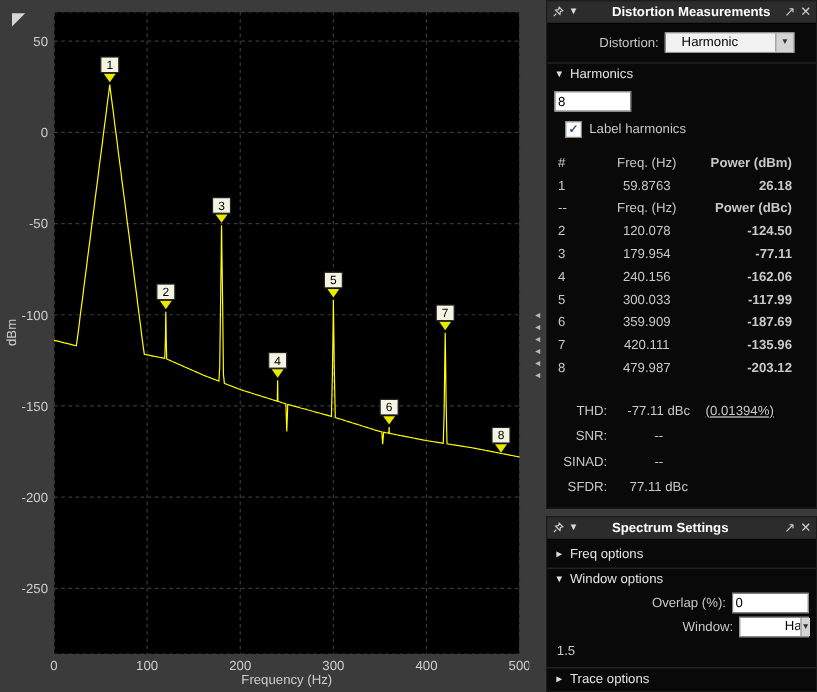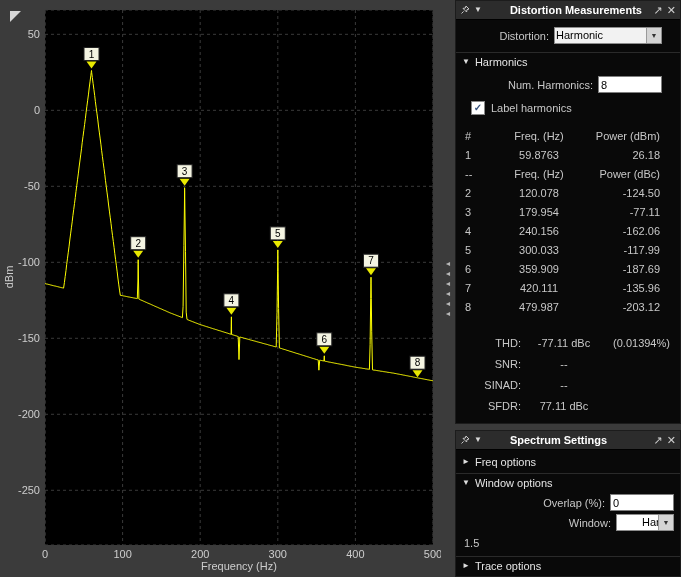--- a/index.html
+++ b/index.html
@@ -20,46 +20,46 @@
   .titlebar{height:18px;background:#2c2c2c;display:flex;align-items:center;padding:0 4px;gap:4px;
             border-bottom:1px solid #000;}
   .titlebar .title{color:#fff;font-weight:bold;font-size:11px;flex:1;white-space:nowrap;padding-left:24px;}
   .titlebar .tri{color:#d8d8d8;font-size:8px;line-height:8px;}
   .titlebar .ico{color:#cfcfcf;font-size:11px;line-height:11px;cursor:default;}
   .panel-body{padding:1px 0;}
   .row{display:flex;align-items:center;margin:6px 18px 0 6px;height:17px;}
   .row .lbl{flex:1;text-align:right;margin-right:5px;white-space:nowrap;}
   .settings .row{margin:3px 6px 0 6px;align-items:center;}
   .combo{display:flex;height:17px;border:1px solid #8c8c8c;background:#fff;box-sizing:border-box;}
-  .combo .field{flex:1;color:#000;padding:1px 1px;background:#f2f2f2;overflow:hidden;white-space:nowrap;}
+  .combo .field{flex:1;color:#000;padding:1px 13px;background:#f2f2f2;overflow:hidden;white-space:nowrap;}
   .combo .arrow{width:14px;background:#d4d4d4;border-left:1px solid #9a9a9a;color:#333;font-size:7px;
                 display:flex;align-items:center;justify-content:center;}
   .combo.w108{width:108px;}
   .combo.w58{width:58px;}
   .tinput{width:58px;height:15px;background:#fff;border:1px solid #7e7e7e;color:#000;
           font-family:"Liberation Sans",sans-serif;font-size:11px;padding:0 2px;box-sizing:content-box;}
   .section-header{display:flex;align-items:center;gap:5px;margin-top:8px;padding:3px 4px 2px 6px;
                   border-top:1px solid #2a2a2a;color:#e4e4e4;cursor:default;}
   .section-header .tri{font-size:8px;line-height:8px;color:#dedede;}
   .settings .section-header{margin-top:3px;}
   .settings .section-header.first{border-top:none;margin-top:2px;}
   .settings .section-header.gap{margin-top:5px;}
   .checkrow{margin-left:15px;}
   .checkbox{width:12px;height:12px;background:#fff;border:1px solid #888;display:flex;align-items:center;
             justify-content:center;color:#35507c;font-size:10px;font-weight:bold;margin-right:6px;cursor:default;}
   .htable{margin-top:10px;}
   .trow{display:flex;height:19px;align-items:center;}
   .trow .c0{width:26px;padding-left:9px;}
   .trow .c1{width:96px;text-align:center;}
-  .trow .c2{flex:1;text-align:right;padding-right:20px;}
-  .summary{margin-top:16px;margin-left:15px;}
+  .trow .c2{flex:1;text-align:right;padding-right:20px;font-weight:bold;}
+  .summary{margin-top:16px;}
   .srow{display:flex;height:21px;align-items:center;}
   .srow .sl{width:50px;text-align:right;}
   .srow .sv{width:78px;text-align:center;margin-left:4px;}
-  .srow .sx{flex:1;text-align:center;}
+  .srow .sx{flex:1;text-align:left;text-decoration:underline;}
   .val{width:58px;text-align:left;padding-left:2px;}
 </style>
 </head>
 <body>
 
 <div class="screen">
 
   <div class="plot-region">
     <svg width="441" height="577" xmlns="http://www.w3.org/2000/svg">
       <rect x="45" y="10" width="388" height="535" fill="#000000"></rect>
@@ -173,21 +173,20 @@
           <div class="combo w108">
             <span class="field">Harmonic</span>
             <span class="arrow">▼</span>
           </div>
         </div>
         <div class="section-header">
           <span class="tri">▼</span>
           <span>Harmonics</span>
         </div>
         <div class="row">
-          <span class="lbl">Num. Harmonics:</span>
           <input class="tinput" value="8" style="">
         </div>
         <div class="row checkrow">
           <span class="checkbox">
             <span>✓</span>
           </span>
           <span>Label harmonics</span>
         </div>
         <div class="htable">
             <div class="trow">

